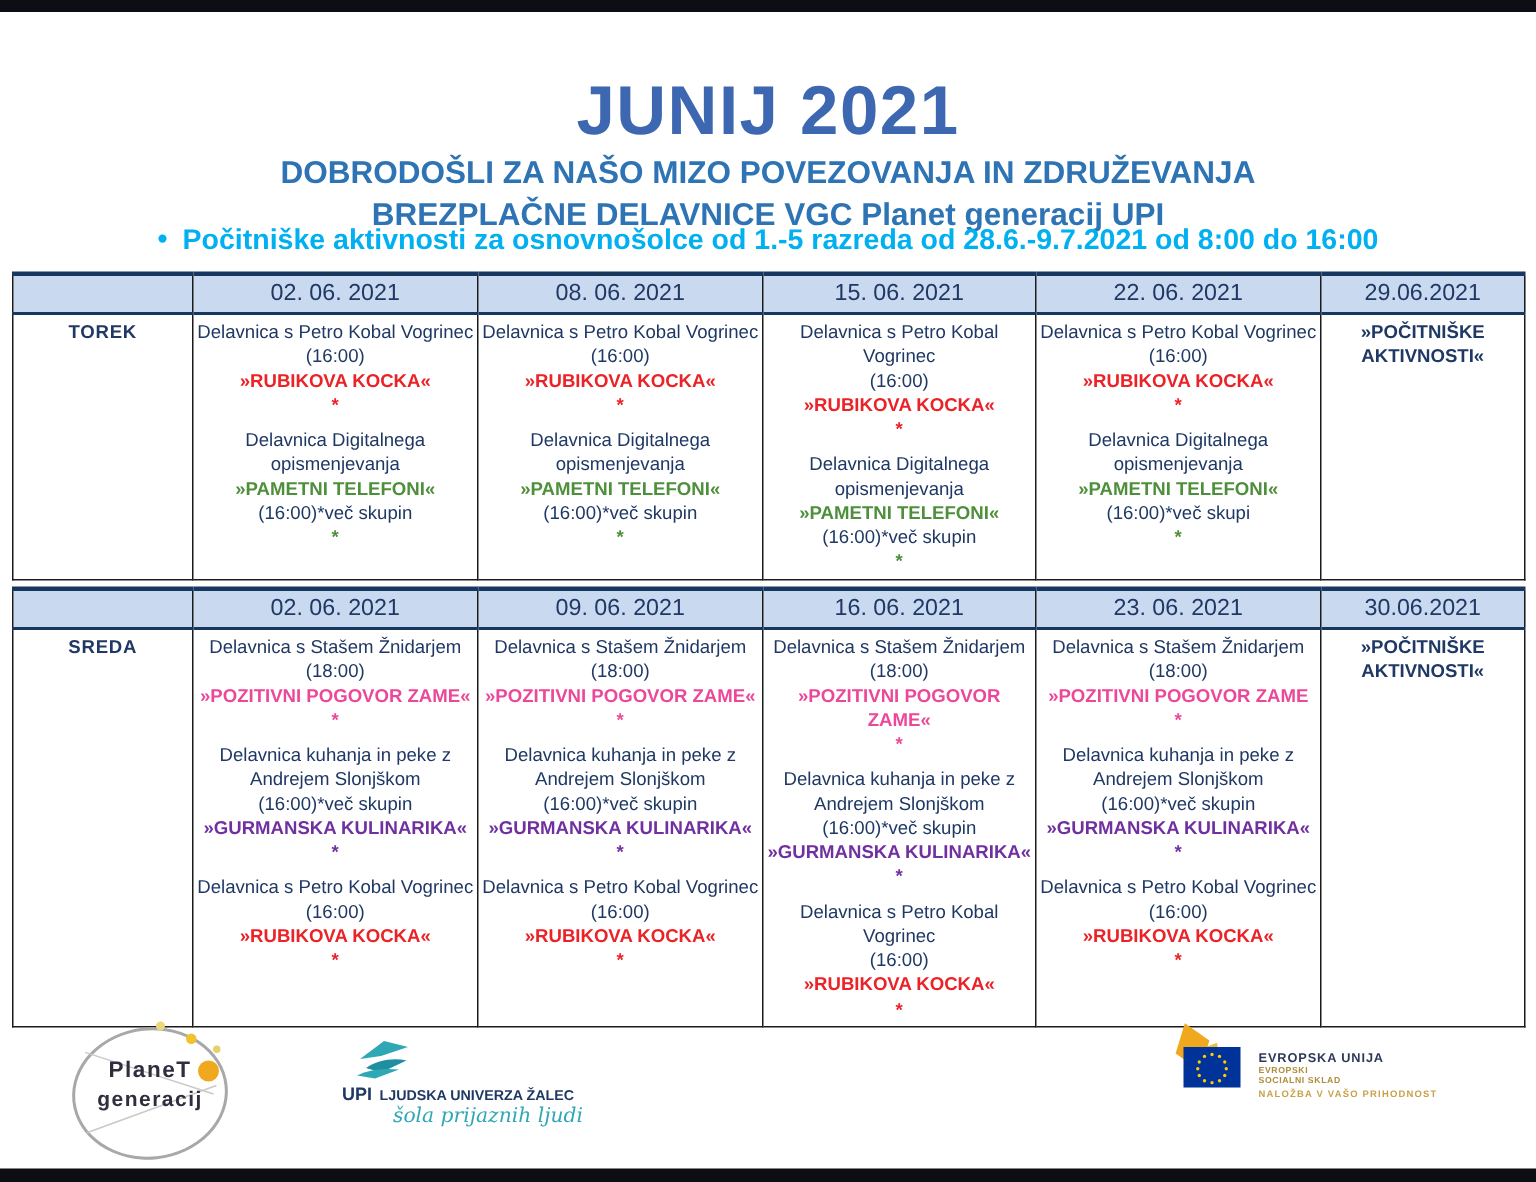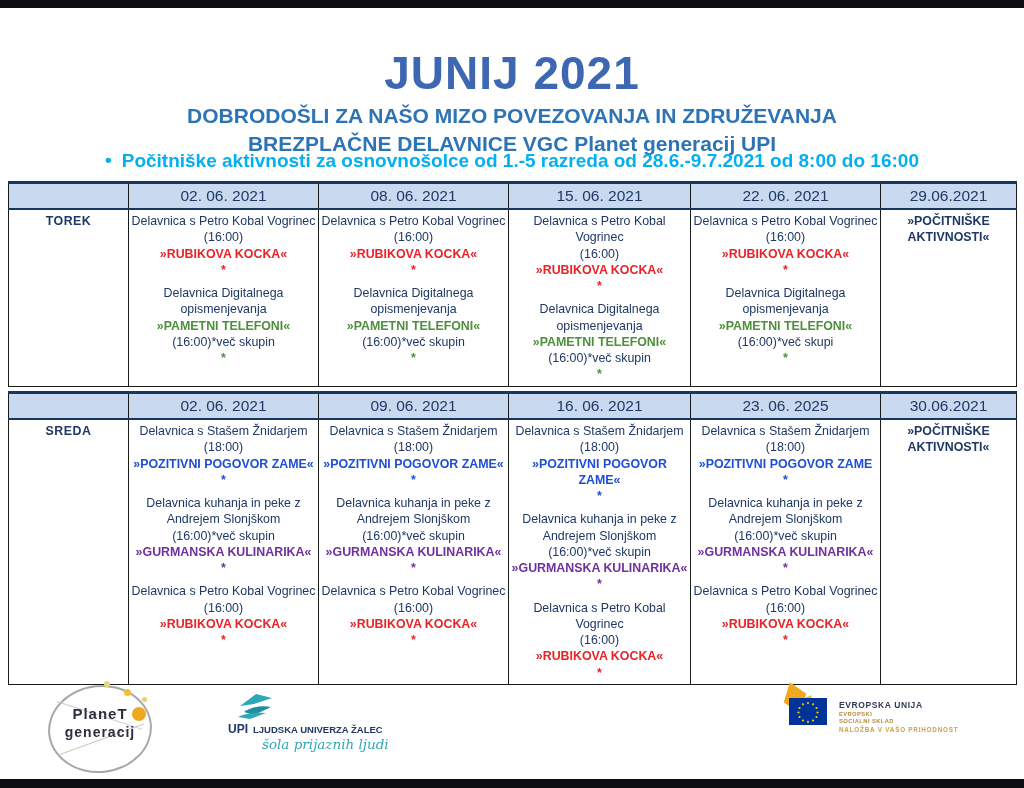--- a/index.html
+++ b/index.html
@@ -30,21 +30,21 @@
                  font-size:12.4px;line-height:1.31;color:#1f3864;text-align:center;}
   #table1 td.cell,#table1 td.day,#table1 td.note{height:170px;}
   #table2 td.cell,#table2 td.day,#table2 td.note{height:253px;}
   td.day{vertical-align:middle;font-size:21px;font-weight:600;letter-spacing:0.5px;}
   td.note{font-size:17.5px;font-weight:600;color:#2aa5dd;line-height:1.6;padding-top:5px;}
   .line{display:block;}
   .line.gap{margin-bottom:7px;}
   .c-navy{color:#1f3864;}
   .c-red{color:#eb2227;font-weight:700;}
   .c-green{color:#4e8f3c;font-weight:700;}
-  .c-gold{color:#1d4ed8;font-weight:700;}
+  .c-gold{color:#ec4899;font-weight:700;}
   .c-purple{color:#7030a0;font-weight:700;}
 
   
   .footer{position:absolute;left:0;top:680px;width:1024px;height:95px;}
   .logo{position:absolute;}
 
   .planet{left:44px;top:3px;width:120px;height:88px;}
   .pg-circle{position:absolute;left:4px;top:2px;width:100px;height:84px;border:2px solid #a8a8a8;
              border-radius:50%;transform:rotate(-6deg);}
   .pg-circle:before,.pg-circle:after{content:"";position:absolute;background:#c9c9c9;height:1px;}
@@ -174,21 +174,21 @@
           <col style="width: 182px;">
           <col style="width: 190px;">
           <col style="width: 136px;">
         </colgroup>
         <tbody>
           <tr>
             <th></th>
             <th>02. 06. 2021</th>
             <th>09. 06. 2021</th>
             <th>16. 06. 2021</th>
-            <th>23. 06. 2025</th>
+            <th>23. 06. 2021</th>
             <th>30.06.2021</th>
           </tr>
           <tr>
             <td class="day">SREDA</td>
             <td class="cell">
               <span class="line c-navy">Delavnica s Stašem Žnidarjem</span>
               <span class="line c-navy">(18:00)</span>
               <span class="line c-gold">»POZITIVNI POGOVOR ZAME«</span>
               <span class="line c-gold gap">*</span>
               <span class="line c-navy">Delavnica kuhanja in peke z Andrejem Slonjškom</span>

